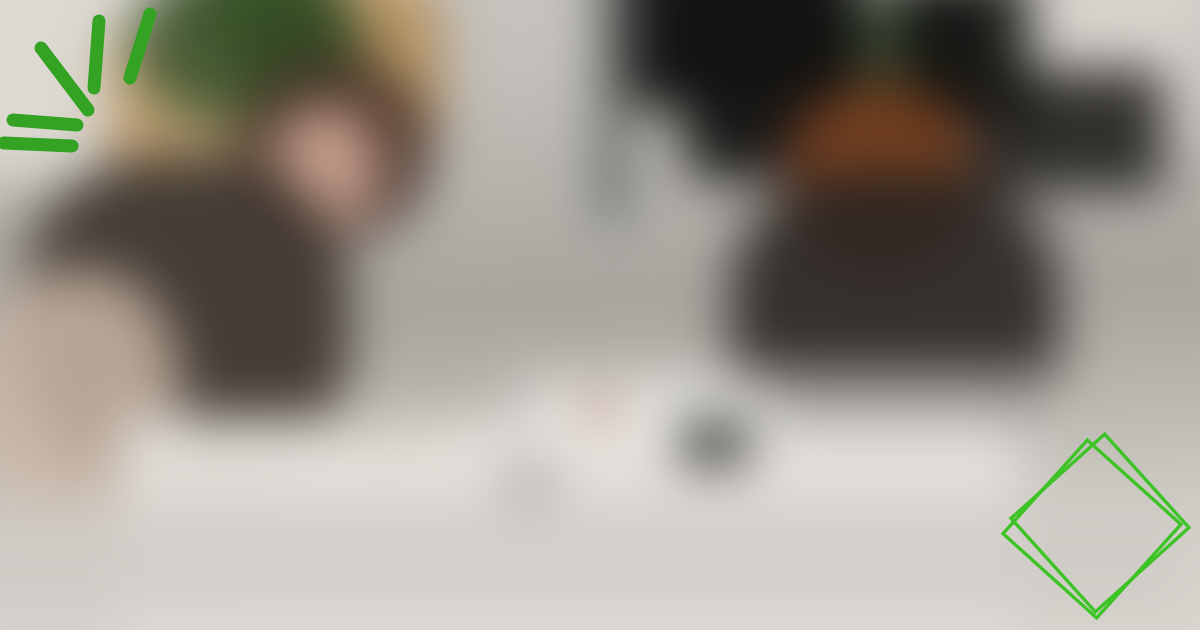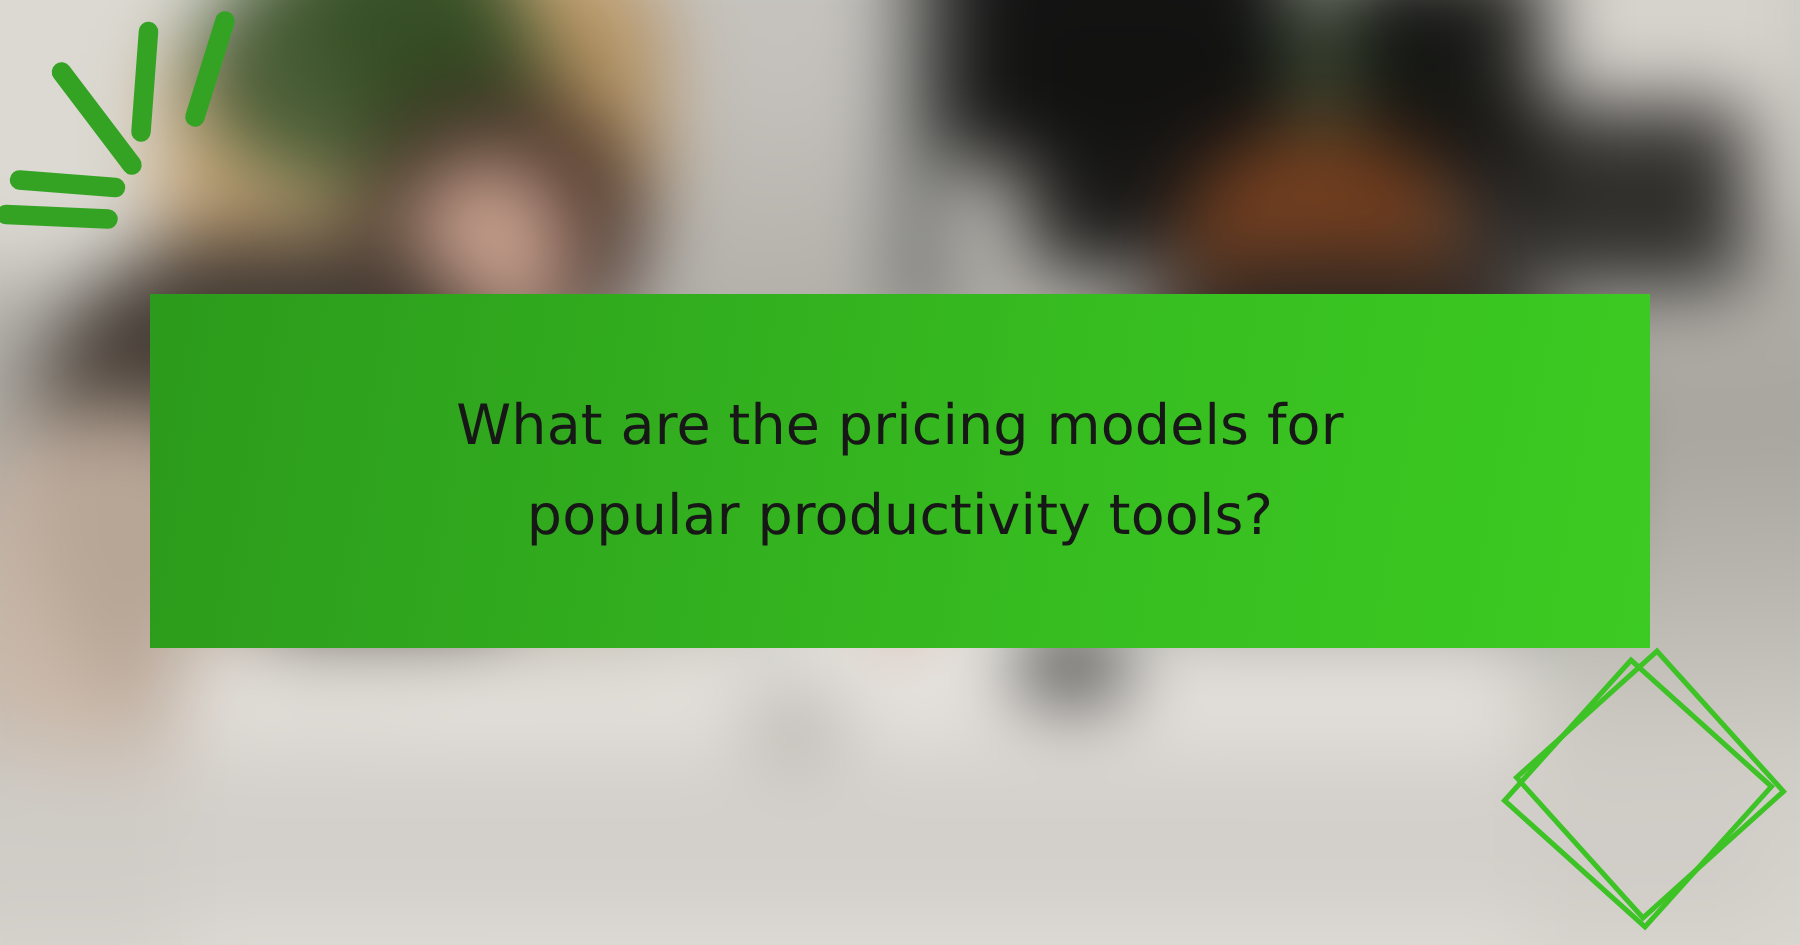--- a/index.html
+++ b/index.html
@@ -165,17 +165,14 @@
     </g>
   </svg>
 
   <svg class="squares" viewBox="0 0 215 210">
     <g stroke="#3ec326" stroke-width="3.4" fill="none">
       <rect x="44" y="46" width="126" height="126" transform="rotate(42 107 109)"></rect>
       <rect x="52" y="40" width="126" height="126" transform="rotate(48 115 103)"></rect>
     </g>
   </svg>
 
-  <div class="banner">
-    <h1 class="banner-title">What are the pricing models for popular productivity tools?</h1>
-  </div>
 
 </div>
 
 </body></html>

